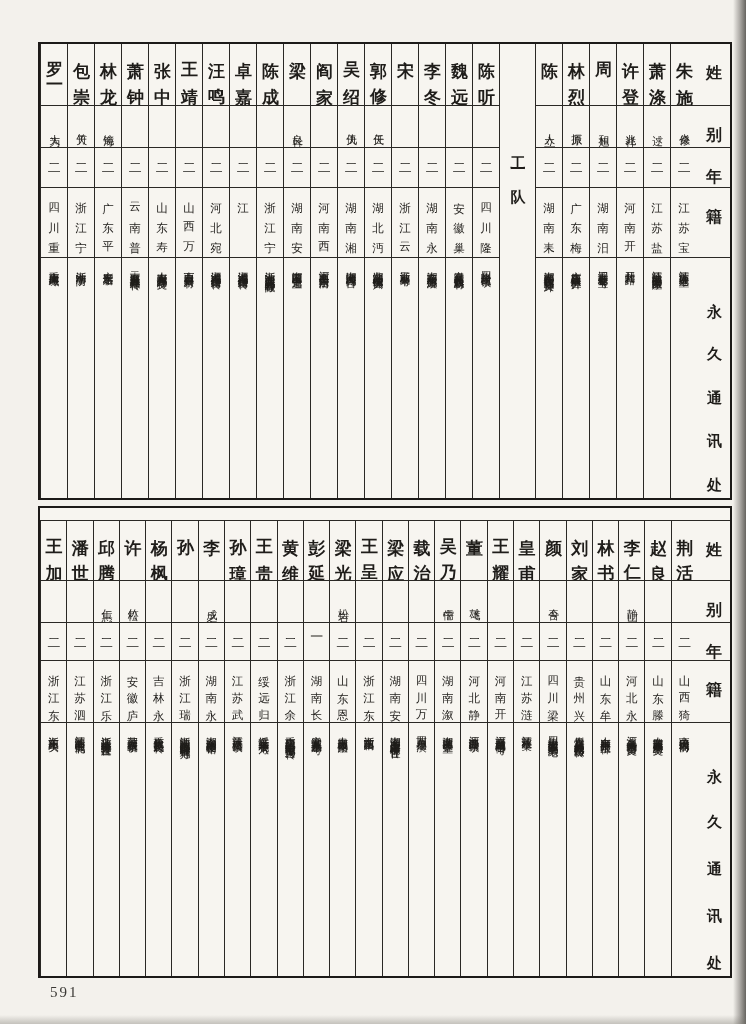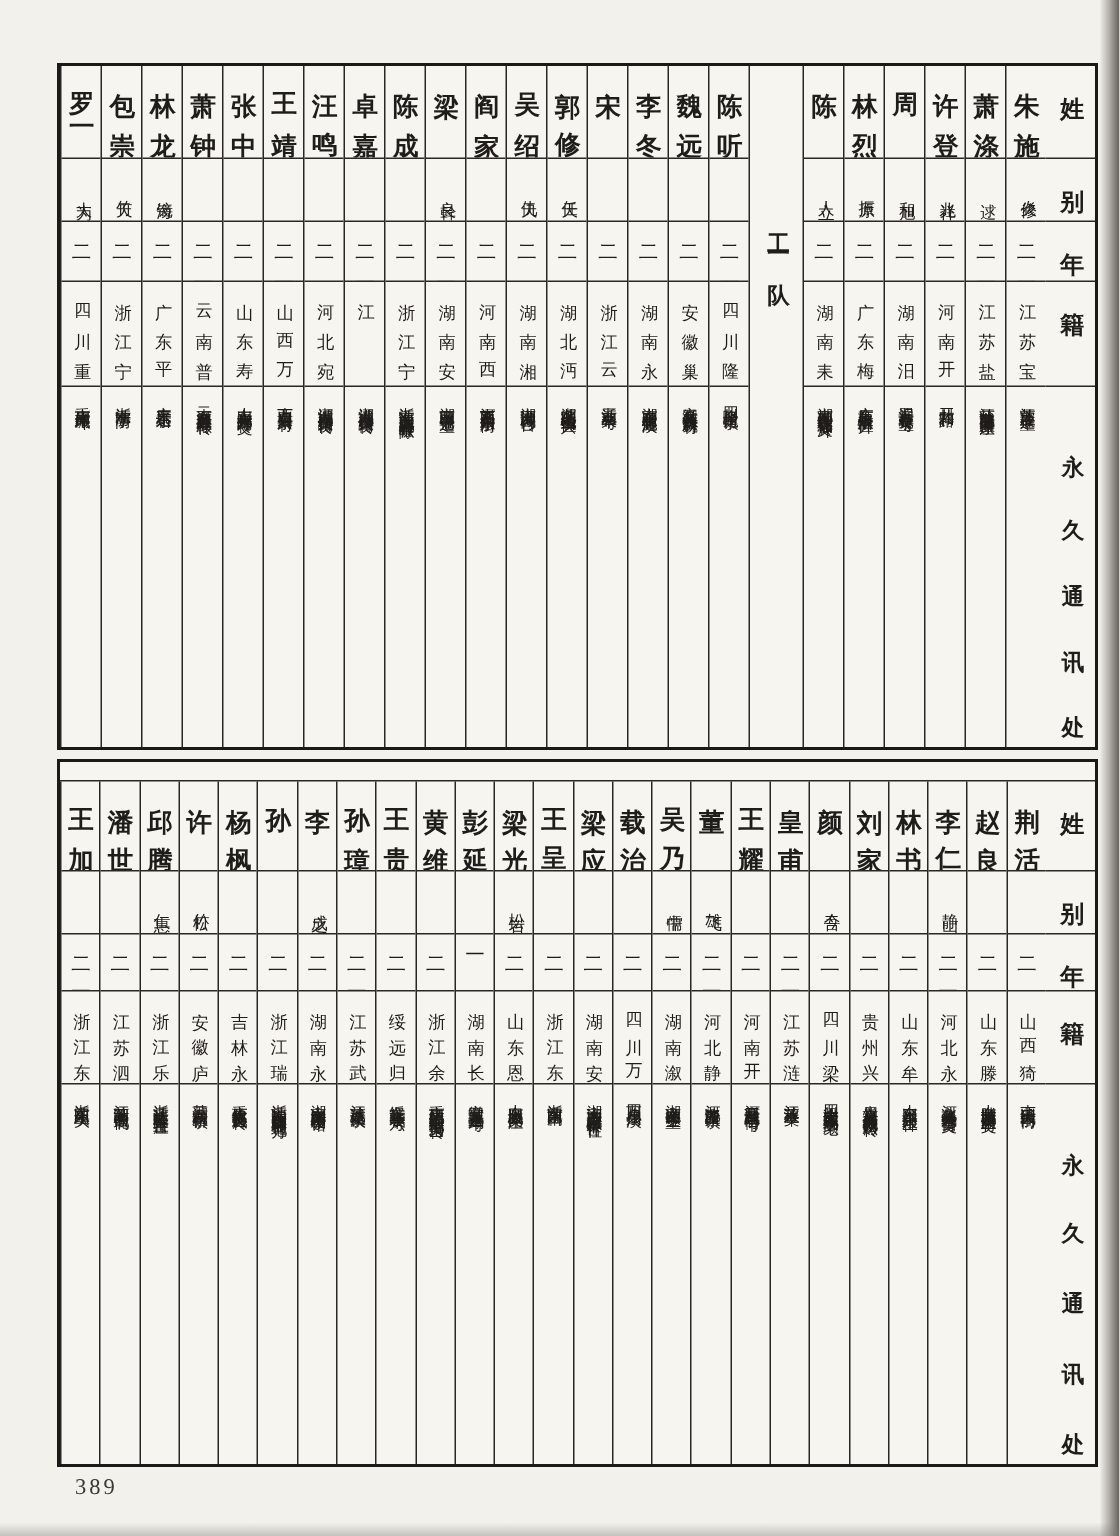--- a/index.html
+++ b/index.html
@@ -996,16 +996,16 @@
     <div class="cell native">
               <span>浙江东阳</span>
             </div>
     <div class="cell address">
               <span>浙江东阳王坎头</span>
             </div>
   </div>
 </div>
     </section>
   </div>
-  <div class="page-number">389</div>
+  <div class="page-number">591</div>
   <div class="scan-edge-right"></div>
   <div class="scan-edge-bottom"></div>
 </div>
 
 </body></html>

